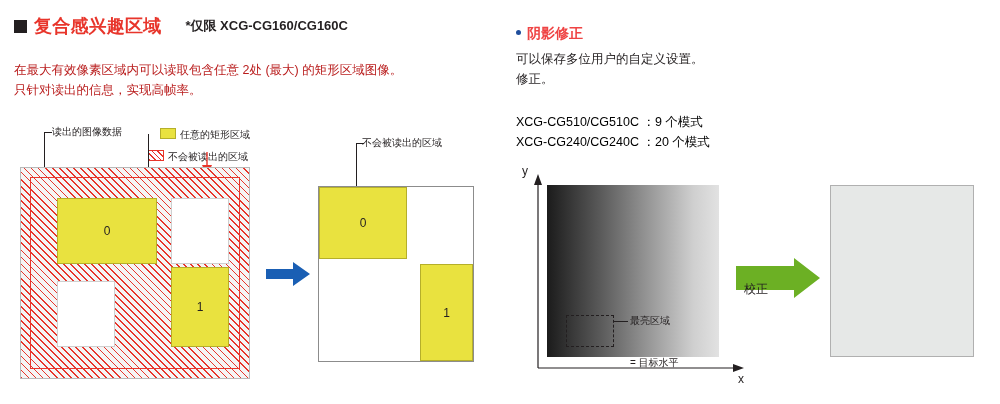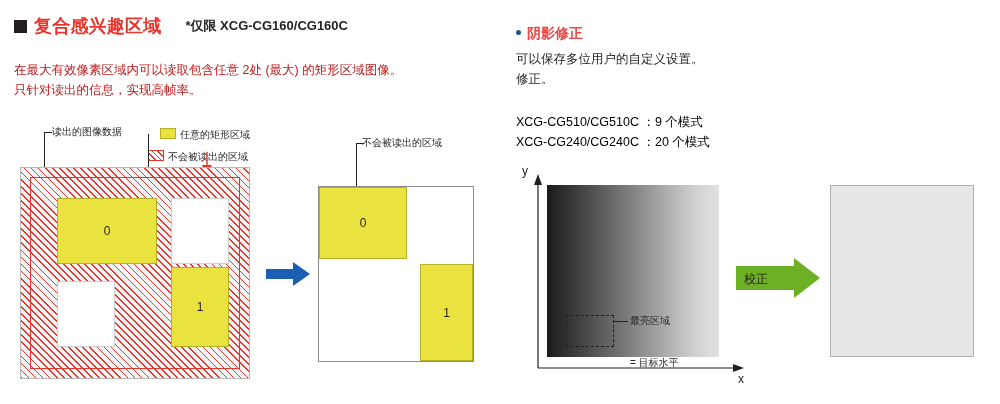--- a/index.html
+++ b/index.html
@@ -325,18 +325,18 @@
 
     <div class="grad-box"></div>
     <div class="dash-box"></div>
     <div class="leader" style="left:106px; top:321px; width:14px; height:1px;"></div>
     <div class="cap" style="left:122px; top:314px;">最亮区域</div>
     <div class="cap" style="left:122px; top:313px;margin-top:43px;">= 目标水平</div>
 
     <svg style="position:absolute; left:228px; top:258px; width:84px; height:40px;">
       <polygon points="0,8 58,8 58,0 84,20 58,40 58,32 0,32" fill="#6cb024"></polygon>
     </svg>
-    <div class="axis-label" style="left:236px; top:271px;text-align:center;">校正</div>
+    <div class="axis-label" style="left:236px; top:281px;text-align:center;">校正</div>
 
     <div class="flat-box"></div>
   </div>
 
 </div>
 
 </body></html>

